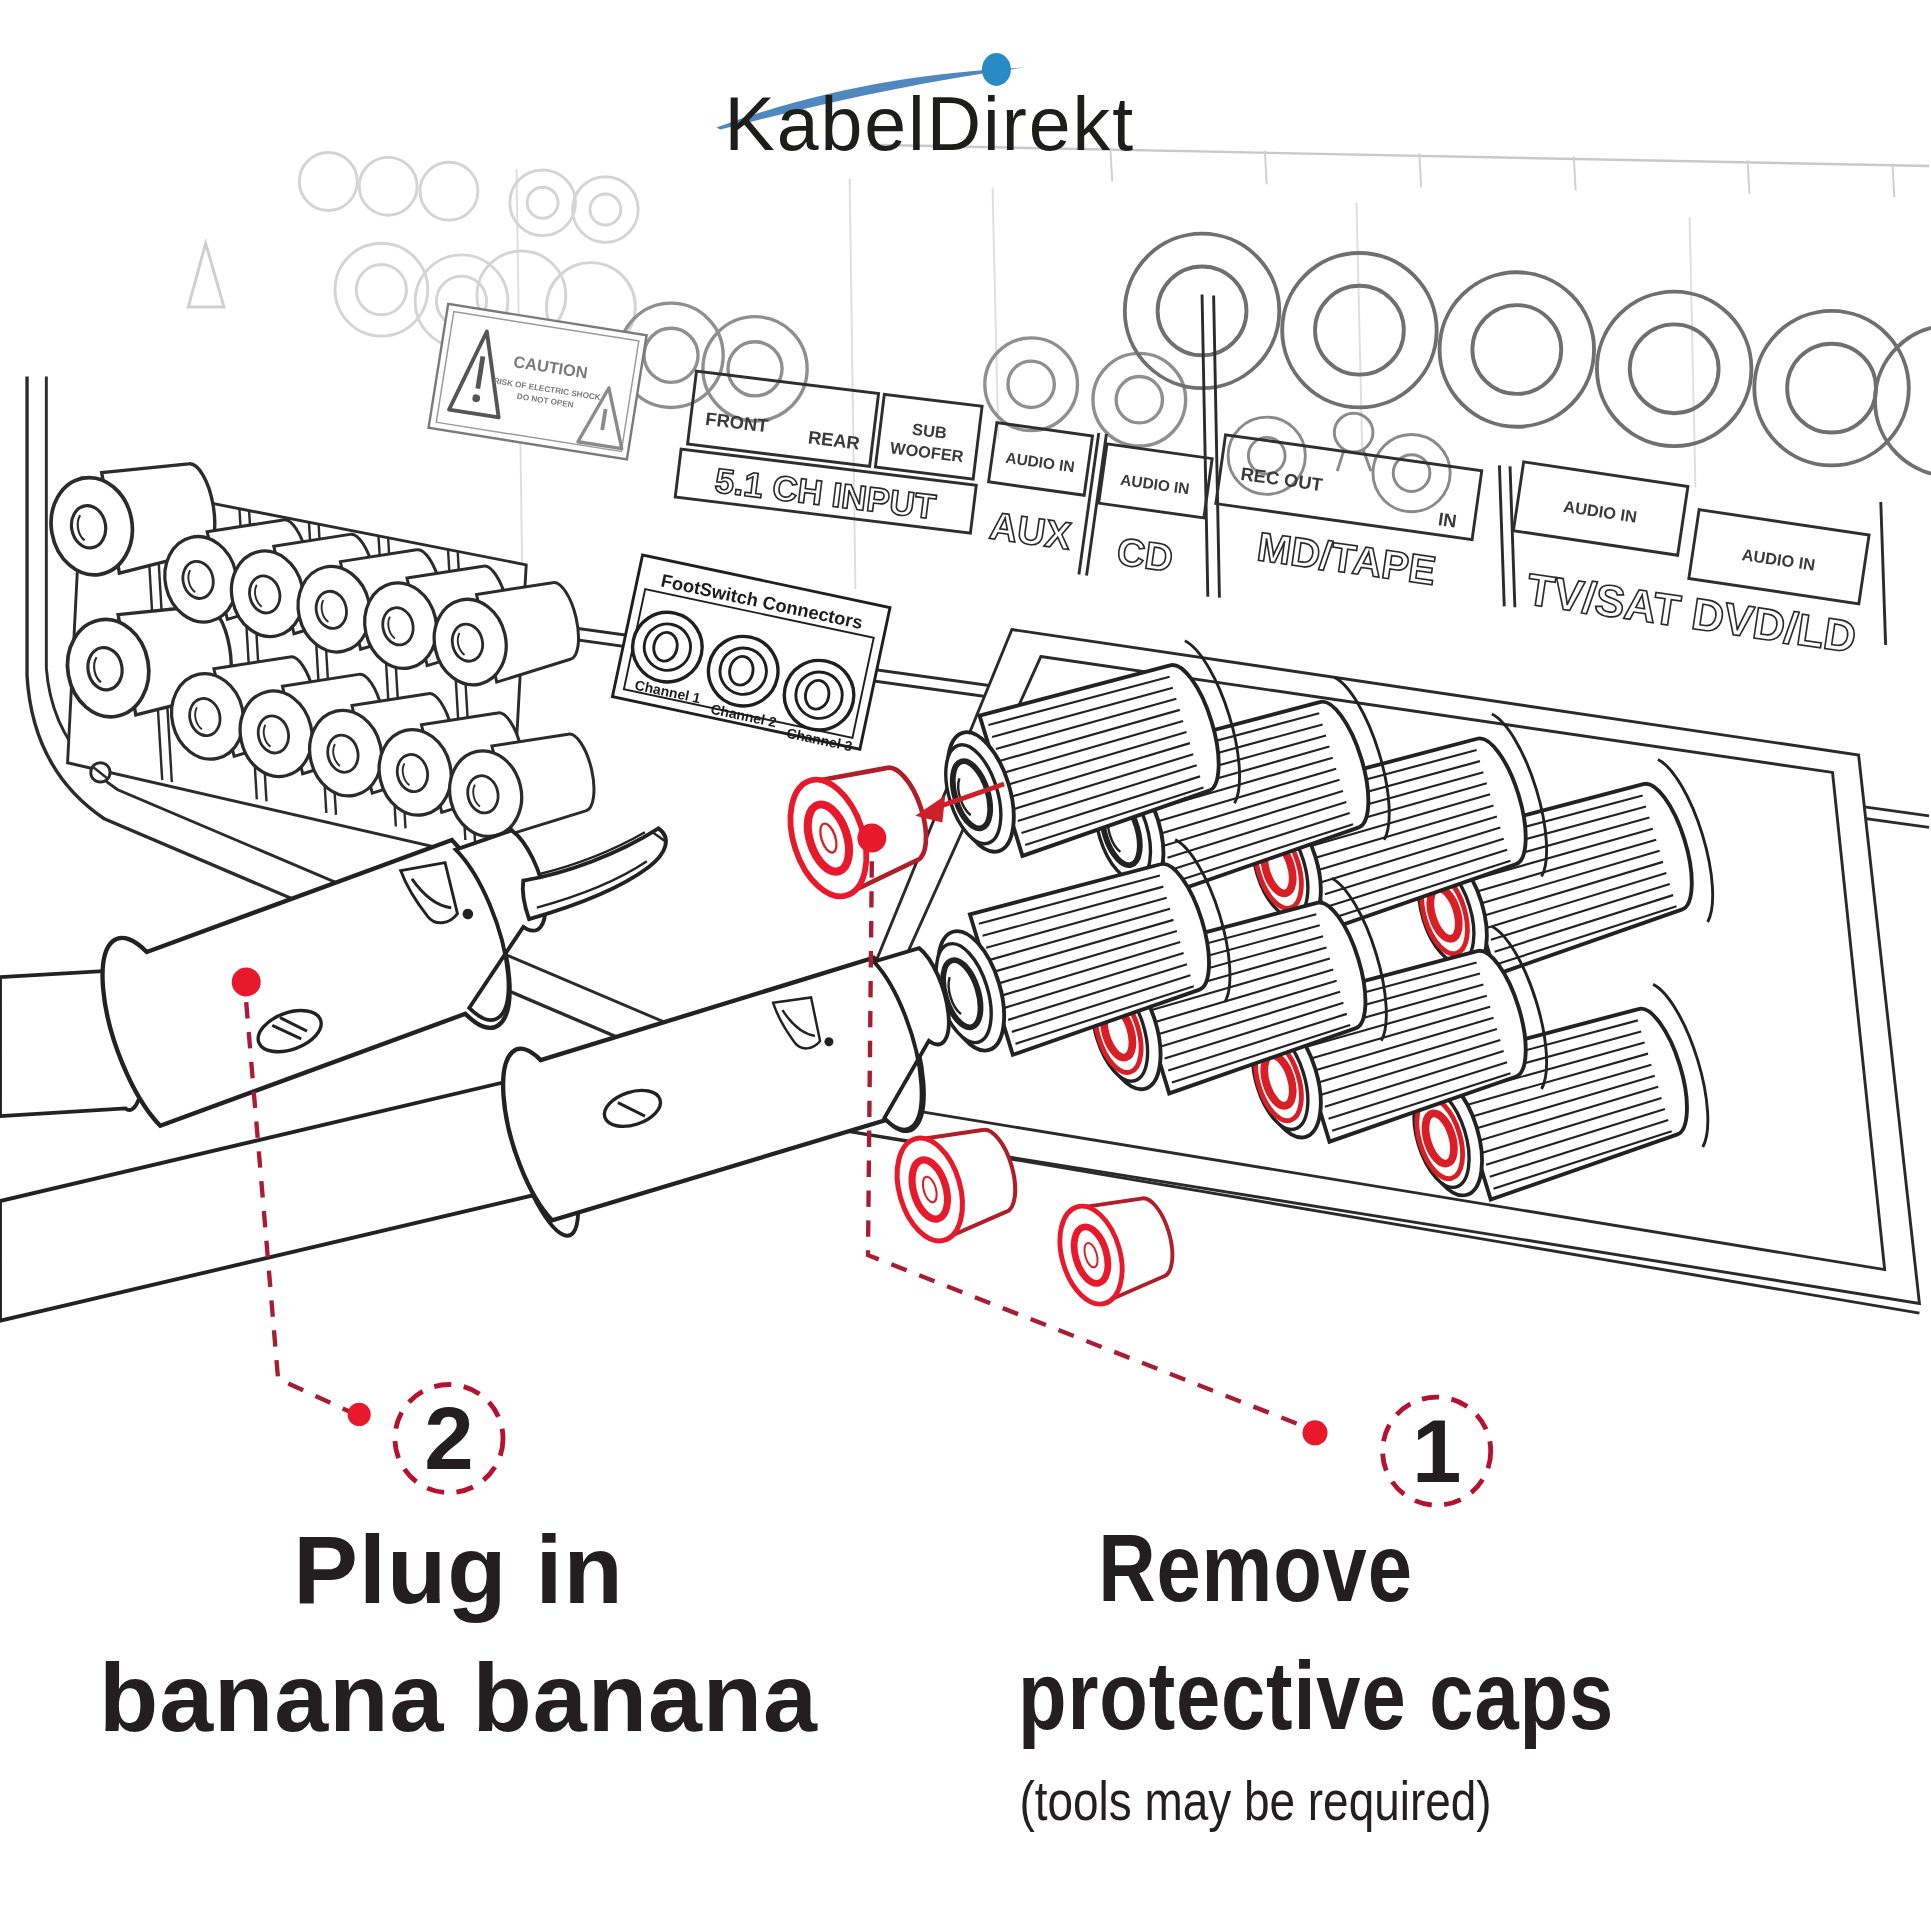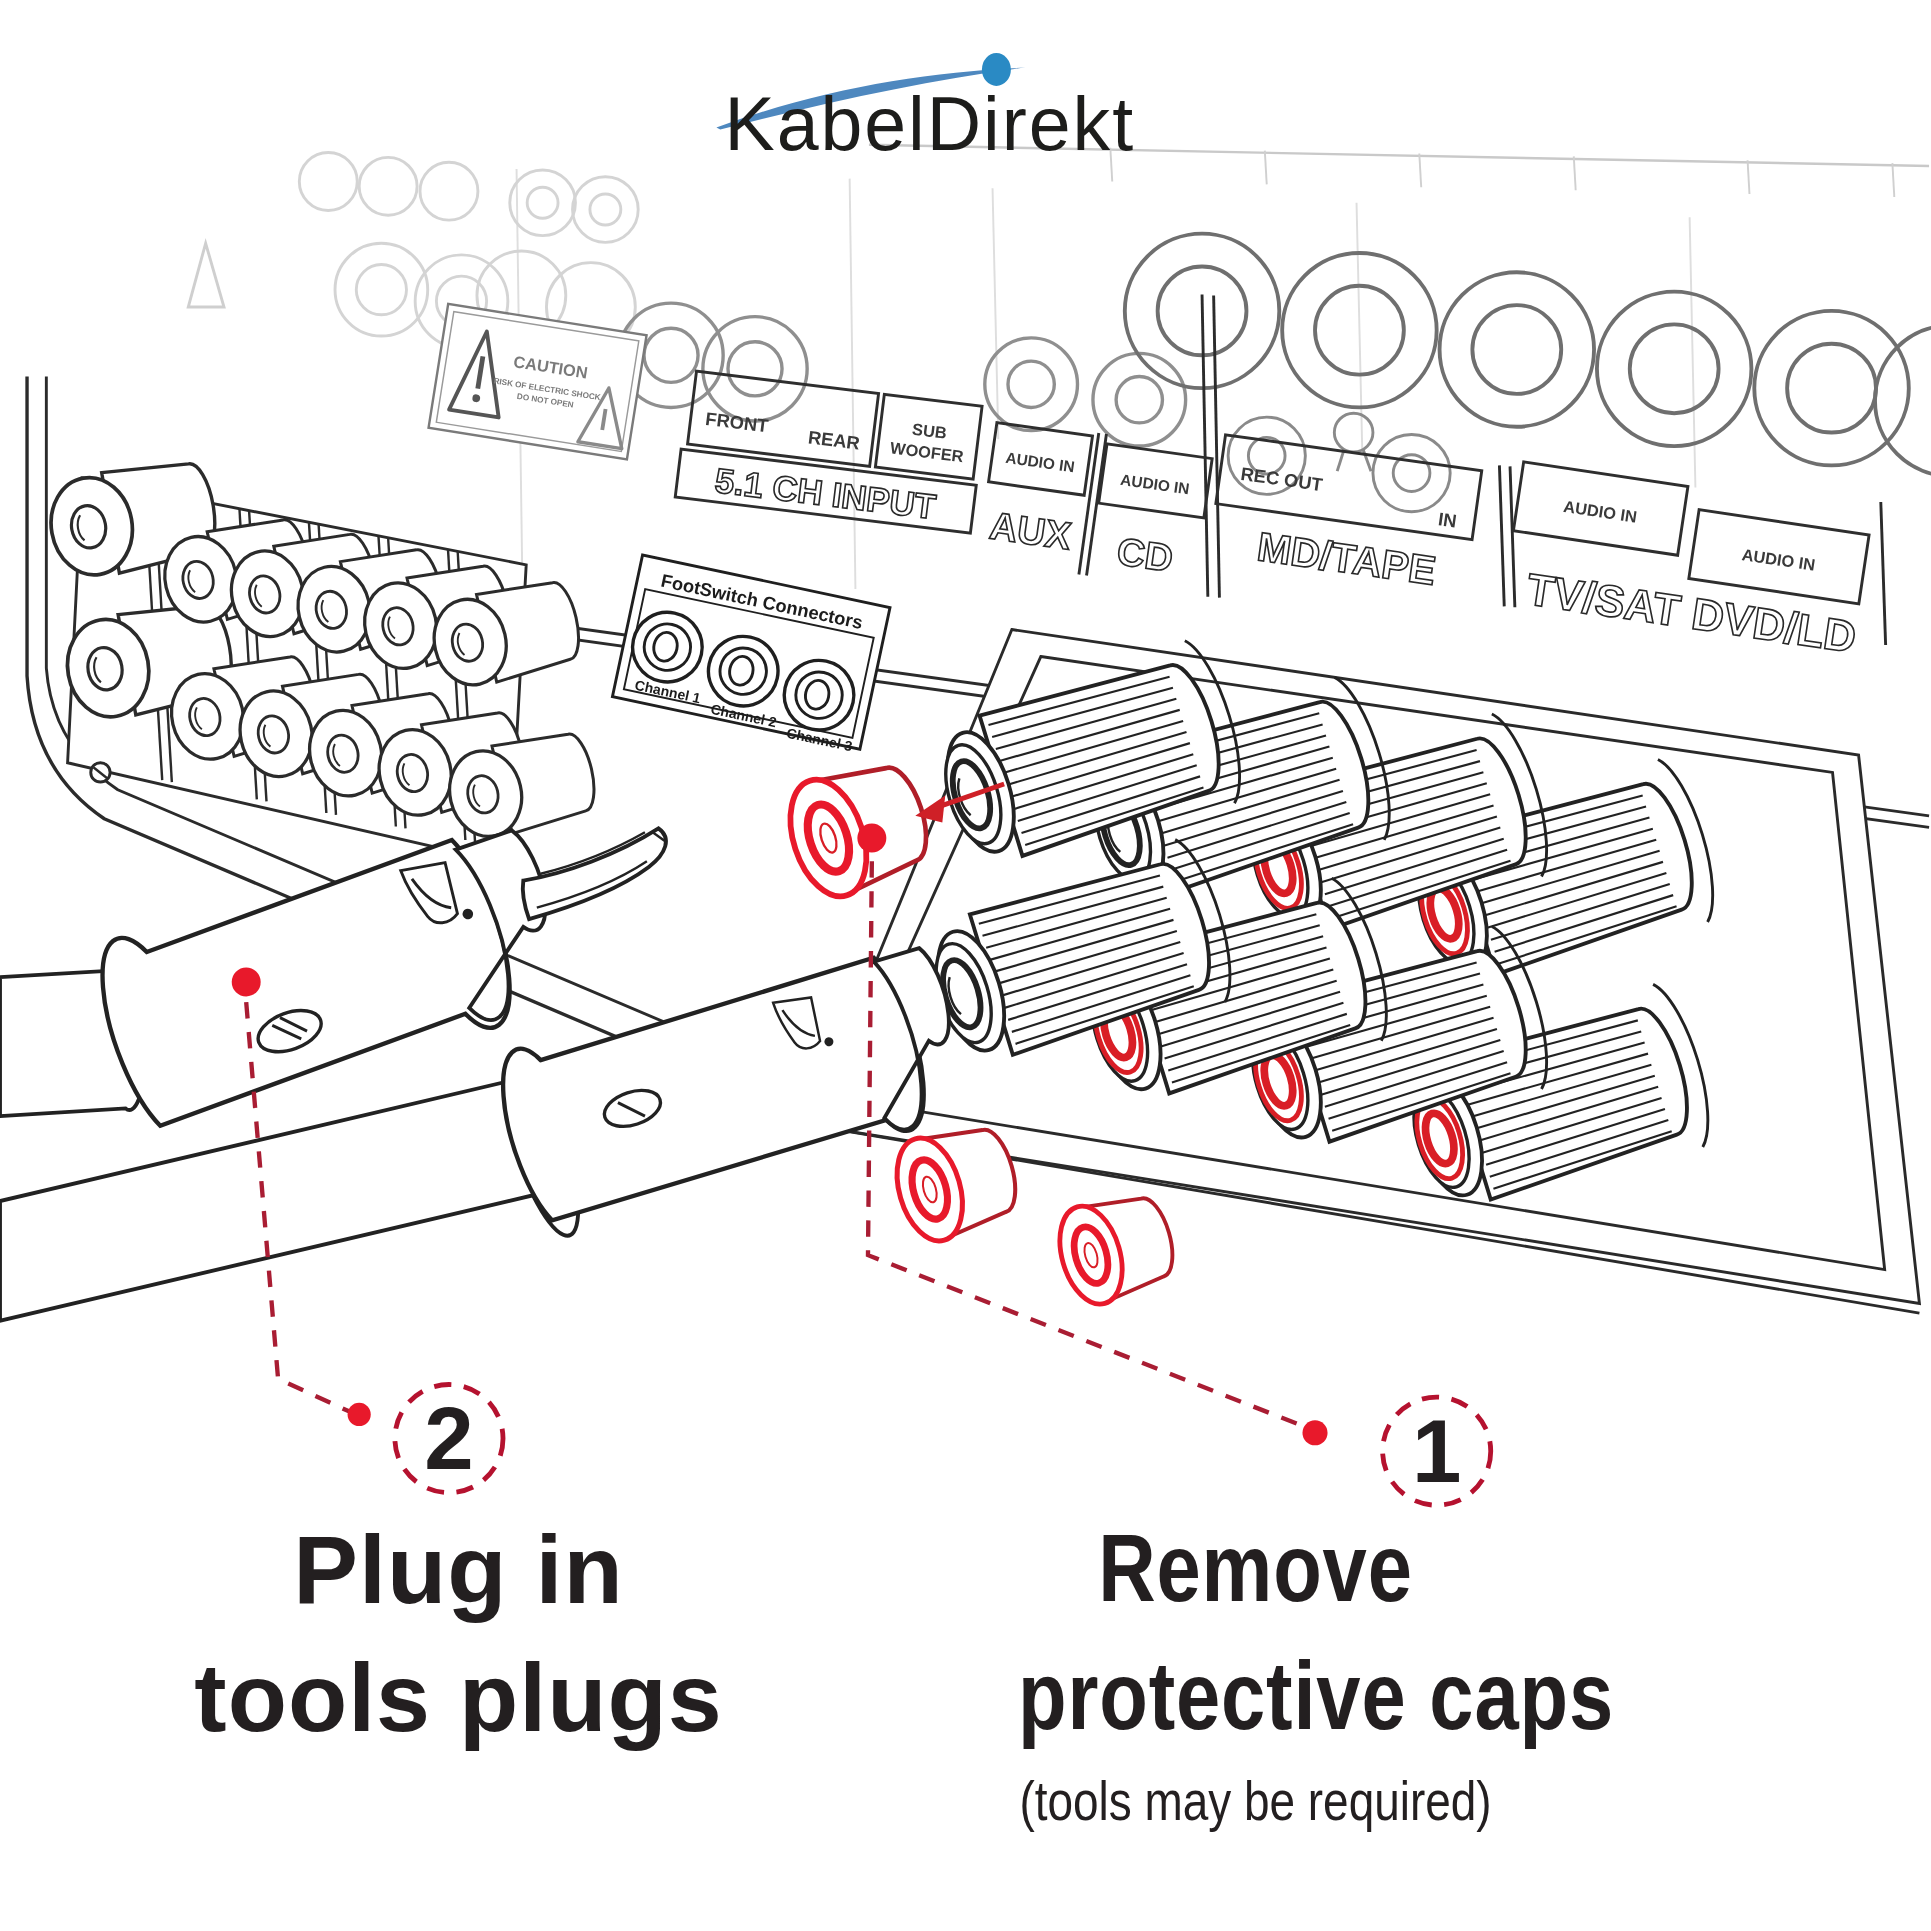--- a/index.html
+++ b/index.html
@@ -342,21 +342,21 @@
 
   <g>
     <path d="M742,132 C850,92 960,74 1062,70 C965,82 856,106 746,134 Z" fill="#4e88bf"></path>
     <ellipse cx="1032" cy="72" rx="15" ry="17" fill="#2a8ac4"></ellipse>
     <text x="963" y="155" font-size="78" text-anchor="middle" fill="#1d1d1b" letter-spacing="2">KabelDirekt</text>
   </g>
 </svg>
 
   <div class="caption" style="left:24px;top:1506px;width:869px;text-align:center;">
     <div class="line">Plug in</div>
-    <div class="line">tools plugs</div>
+    <div class="line">banana banana</div>
   </div>
 
   <div class="caption caption-right" style="left:966px;top:1504px;width:579px;">
     <div class="line">Remove</div>
     <div class="line">protective caps</div>
     <div class="note">(tools may be required)</div>
   </div>
 
 </div>
 

